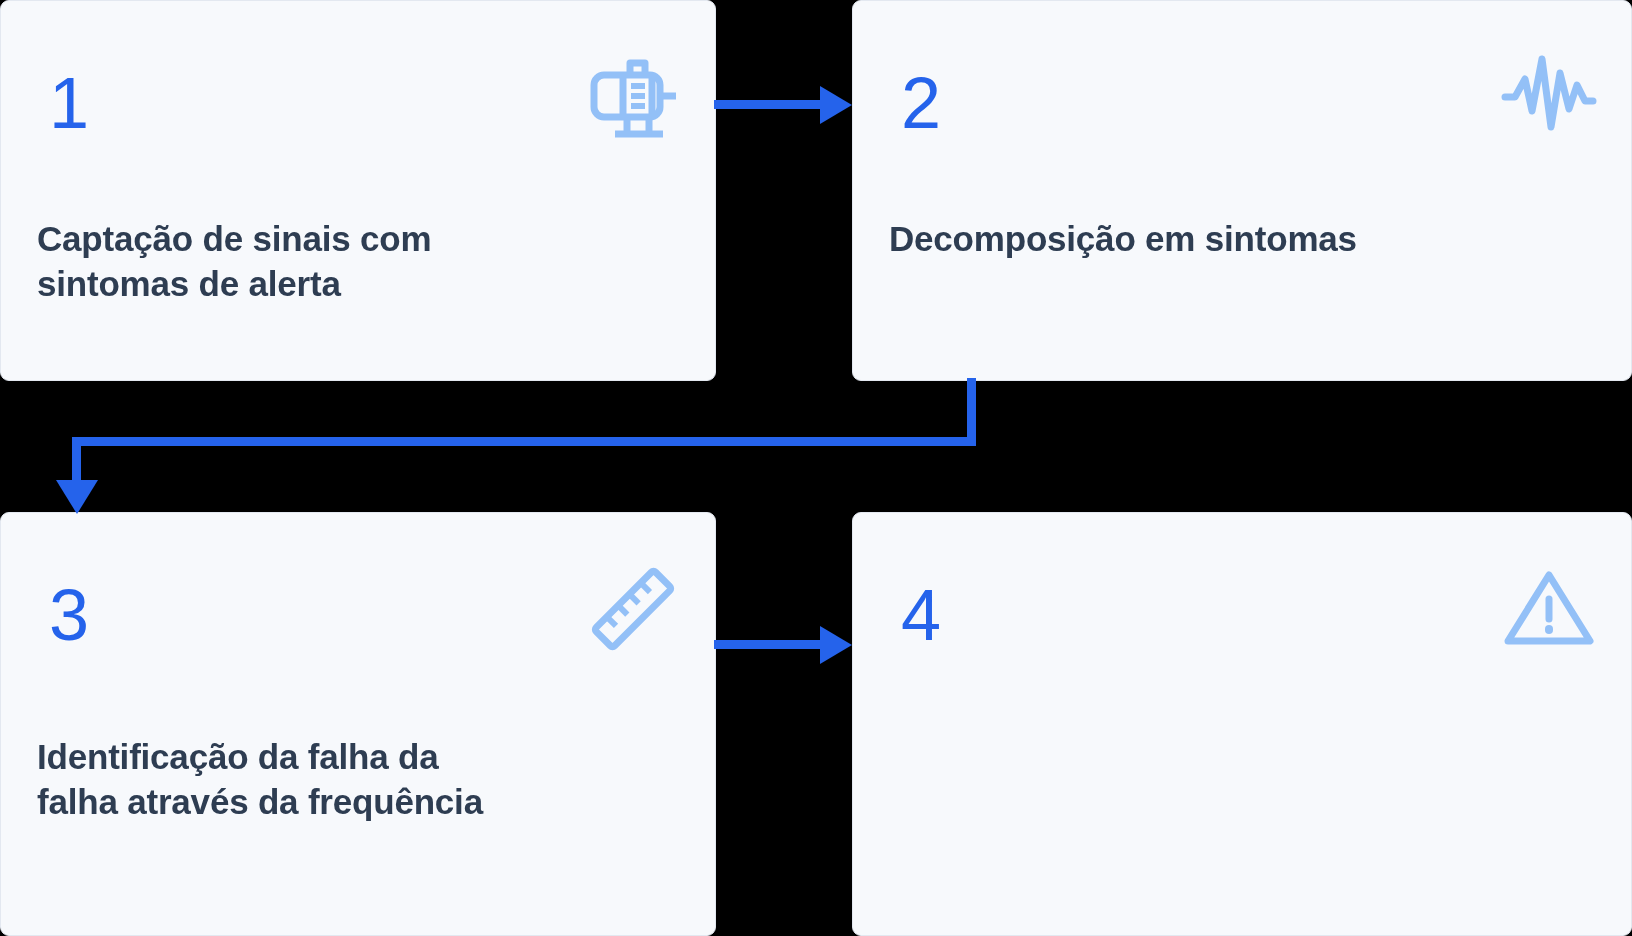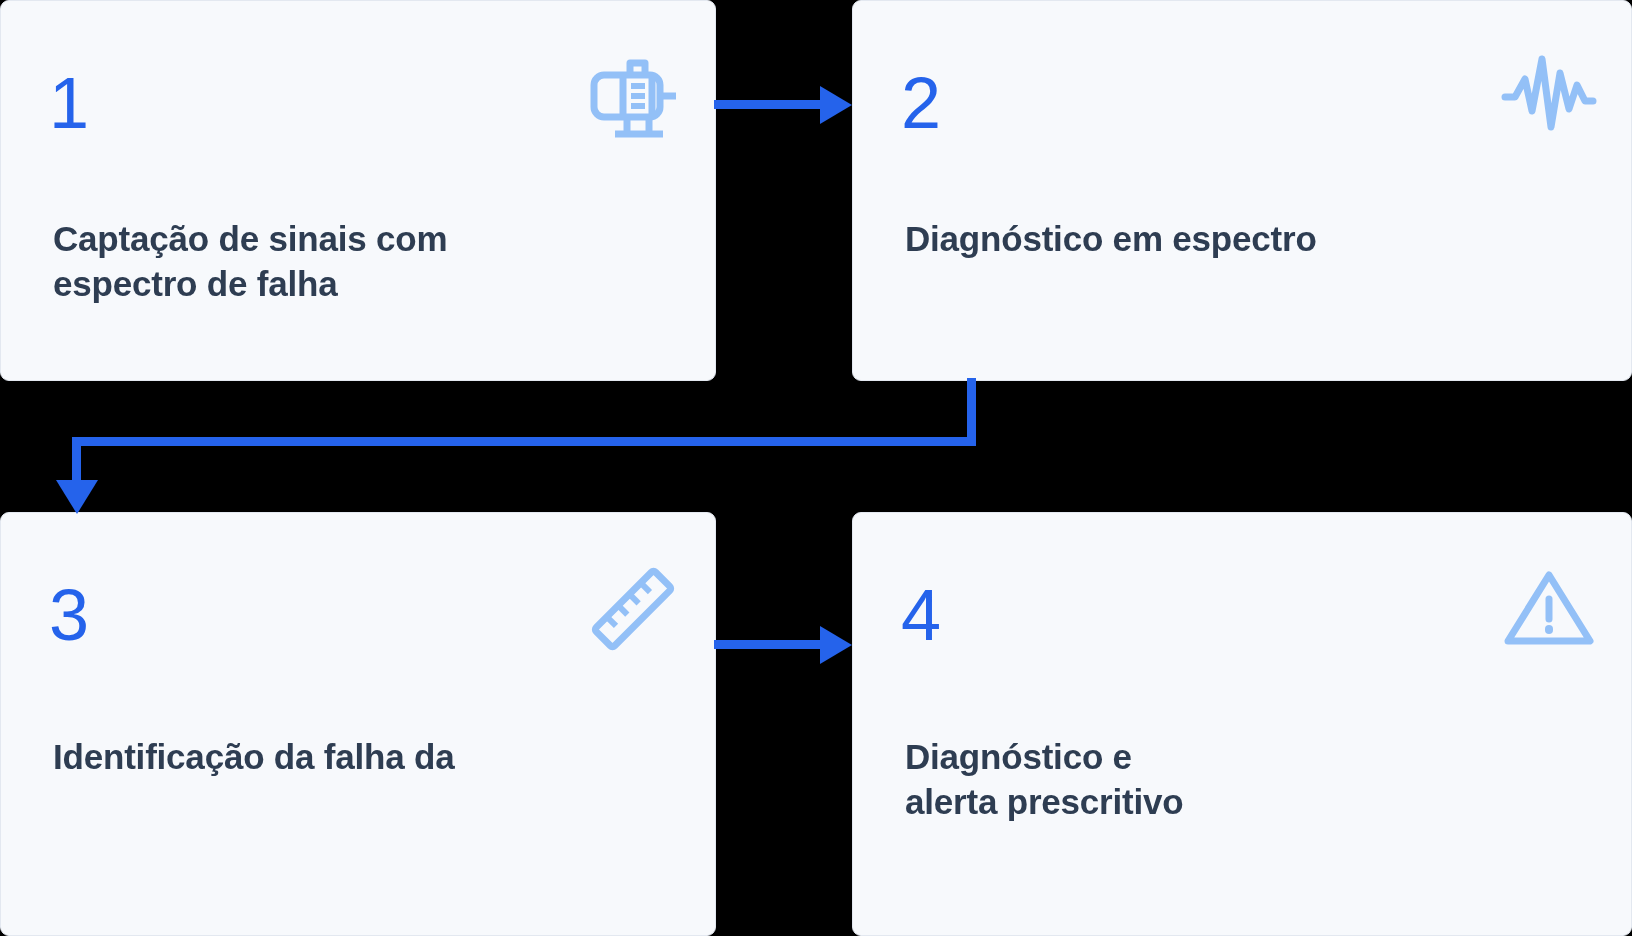--- a/index.html
+++ b/index.html
@@ -58,21 +58,21 @@
     top:48px;
     width:96px;height:96px;
     color:#93c0f7;
   }
   #card-3 .card-icon,#card-4 .card-icon{top:48px;}
   .card-icon svg{display:block;width:100%;height:100%;}
 
   
   .inner{position:absolute;left:0;top:0;right:0;bottom:0;}
   .inner .card-num{position:absolute;left:48px;top:56px;}
-  .inner .card-title{position:absolute;left:52px;top:206px;}
+  .inner .card-title{position:absolute;left:36px;top:206px;}
   #card-3 .inner .card-num,#card-4 .inner .card-num{top:66px;}
   #card-3 .inner .card-title,#card-4 .inner .card-title{top:222px;}
 
   
   .conn{position:absolute;}
   .conn-line{position:absolute;background:#2563eb;}
   .arrow-head{position:absolute;width:0;height:0;}
 
   
   #arrow-1-2{left:714px;top:78px;width:140px;height:58px;}
@@ -124,72 +124,69 @@
           <line x1="46" y1="57" x2="60" y2="57" stroke="#93c0f7" stroke-width="6"></line>
           <path d="M45 26 V14 H60 V26" stroke="#93c0f7" stroke-width="7" stroke-linejoin="round"></path>
           <line x1="75" y1="47" x2="91" y2="47" stroke="#93c0f7" stroke-width="7"></line>
           <line x1="42" y1="68" x2="42" y2="82" stroke="#93c0f7" stroke-width="7"></line>
           <line x1="64" y1="68" x2="64" y2="82" stroke="#93c0f7" stroke-width="7"></line>
           <line x1="30" y1="85" x2="78" y2="85" stroke="#93c0f7" stroke-width="7"></line>
         </svg>
       </div>
       <div class="card-title">
         <span>Captação de sinais com</span><br>
-        <span>espectro de falha</span>
+        <span>sintomas de alerta</span>
       </div>
     </div>
   </div>
 
   <div class="card" id="card-2">
     <div class="inner">
       <div class="card-num">2</div>
       <div class="card-icon">
         <svg viewBox="0 0 96 96" fill="none" xmlns="http://www.w3.org/2000/svg">
           <path d="M4 48 H14 L24 30 L31 62 L41 10 L50 78 L59 24 L68 60 L76 36 L84 52 H92" stroke="#93c0f7" stroke-width="7" stroke-linejoin="round" stroke-linecap="round"></path>
         </svg>
       </div>
       <div class="card-title">
-        <span>Diagnóstico em espectro</span><br>
+        <span>Decomposição em sintomas</span><br>
       </div>
     </div>
   </div>
 
   <div class="card" id="card-3">
     <div class="inner">
       <div class="card-num">3</div>
       <div class="card-icon">
         <svg viewBox="0 0 96 96" fill="none" xmlns="http://www.w3.org/2000/svg">
           <g transform="rotate(-45 48 48)">
             <rect x="6" y="35" width="84" height="26" rx="3" stroke="#93c0f7" stroke-width="7"></rect>
             <line x1="24" y1="35" x2="24" y2="48" stroke="#93c0f7" stroke-width="6"></line>
             <line x1="40" y1="35" x2="40" y2="48" stroke="#93c0f7" stroke-width="6"></line>
             <line x1="56" y1="35" x2="56" y2="48" stroke="#93c0f7" stroke-width="6"></line>
             <line x1="72" y1="35" x2="72" y2="48" stroke="#93c0f7" stroke-width="6"></line>
           </g>
         </svg>
       </div>
       <div class="card-title">
         <span>Identificação da falha da</span><br>
+        <span>falha através da frequência</span>
       </div>
     </div>
   </div>
 
   <div class="card" id="card-4">
     <div class="inner">
       <div class="card-num">4</div>
       <div class="card-icon">
         <svg viewBox="0 0 96 96" fill="none" xmlns="http://www.w3.org/2000/svg">
           <path d="M48 14 L89 80 H7 Z" stroke="#93c0f7" stroke-width="7" stroke-linejoin="round"></path>
           <line x1="48" y1="38" x2="48" y2="58" stroke="#93c0f7" stroke-width="7" stroke-linecap="round"></line>
           <line x1="48" y1="68" x2="48" y2="69" stroke="#93c0f7" stroke-width="8" stroke-linecap="round"></line>
         </svg>
-      </div>
-      <div class="card-title">
-        <span>Diagnóstico e</span><br>
-        <span>alerta prescritivo</span>
       </div>
     </div>
   </div>
 
   <div class="conn" id="arrow-1-2">
     <div class="conn-line shaft"></div>
     <div class="arrow-head head"></div>
   </div>
 
   <div class="conn" id="arrow-2-3">

